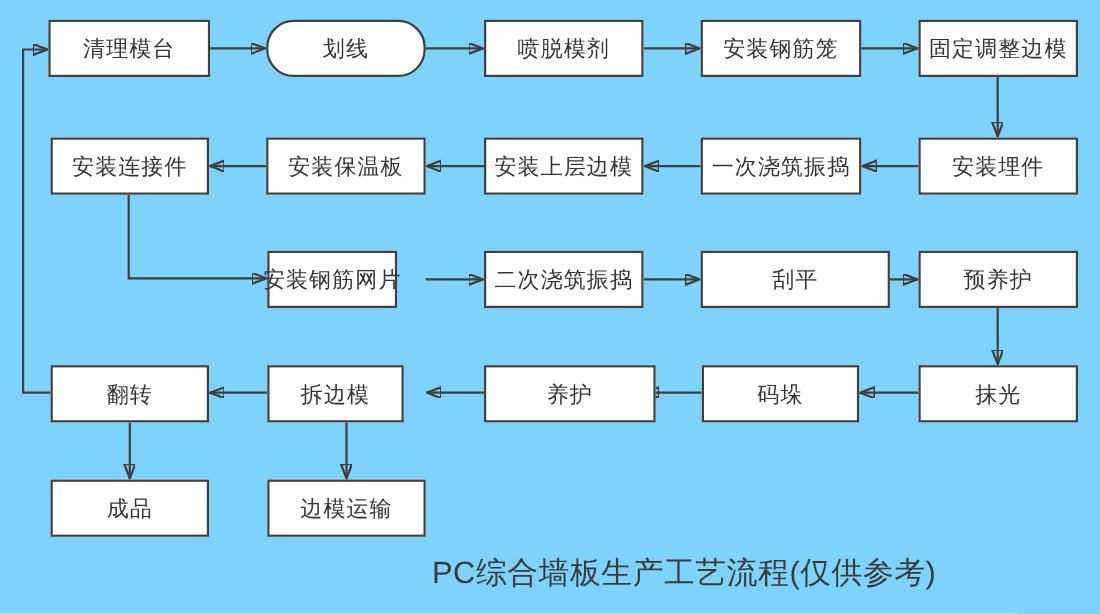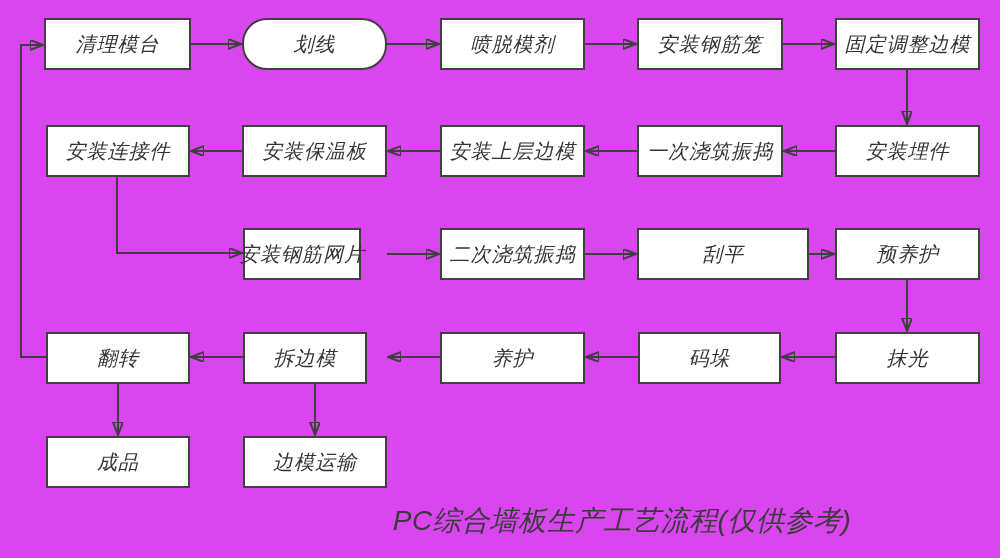--- a/index.html
+++ b/index.html
@@ -7,23 +7,22 @@
     padding: 0;
     background: #ffffff;
     width: 1000px;
     height: 558px;
     font-family: "Liberation Sans", "DejaVu Sans", sans-serif;
   }
   .canvas {
     position: relative;
     width: 1000px;
     height: 558px;
-    background: #d946ef;
+    background: #7dd3fc;
     overflow: hidden;
-    font-style: italic;
   }
   .connectors {
     position: absolute;
     left: 0;
     top: 0;
     width: 1000px;
     height: 558px;
   }
   .connectors path {
     fill: none;
@@ -103,21 +102,21 @@
   <div class="node" style="left:242px; top:125px; width:145px;">安装保温板</div>
   <div class="node" style="left:46px; top:125px; width:144px;">安装连接件</div>
 
   <div class="node" style="left:243px; top:228px; width:118px;">安装钢筋网片</div>
   <div class="node" style="left:440px; top:228px; width:145px;">二次浇筑振捣</div>
   <div class="node" style="left:637px; top:228px; width:172px;">刮平</div>
   <div class="node" style="left:835px; top:228px; width:145px;">预养护</div>
 
   <div class="node" style="left:835px; top:332px; width:145px;">抹光</div>
   <div class="node" style="left:638px; top:332px; width:143px;">码垛</div>
-  <div class="node" style="left:440px; top:332px; width:145px;">养护</div>
+  <div class="node" style="left:440px; top:332px; width:156px;">养护</div>
   <div class="node" style="left:243px; top:332px; width:124px;">拆边模</div>
   <div class="node" style="left:46px; top:332px; width:144px;">翻转</div>
 
   <div class="node" style="left:46px; top:436px; width:144px;">成品</div>
   <div class="node" style="left:243px; top:436px; width:144px;">边模运输</div>
 
   <div class="diagram-title">PC综合墙板生产工艺流程(仅供参考)</div>
 
 </div>
 

